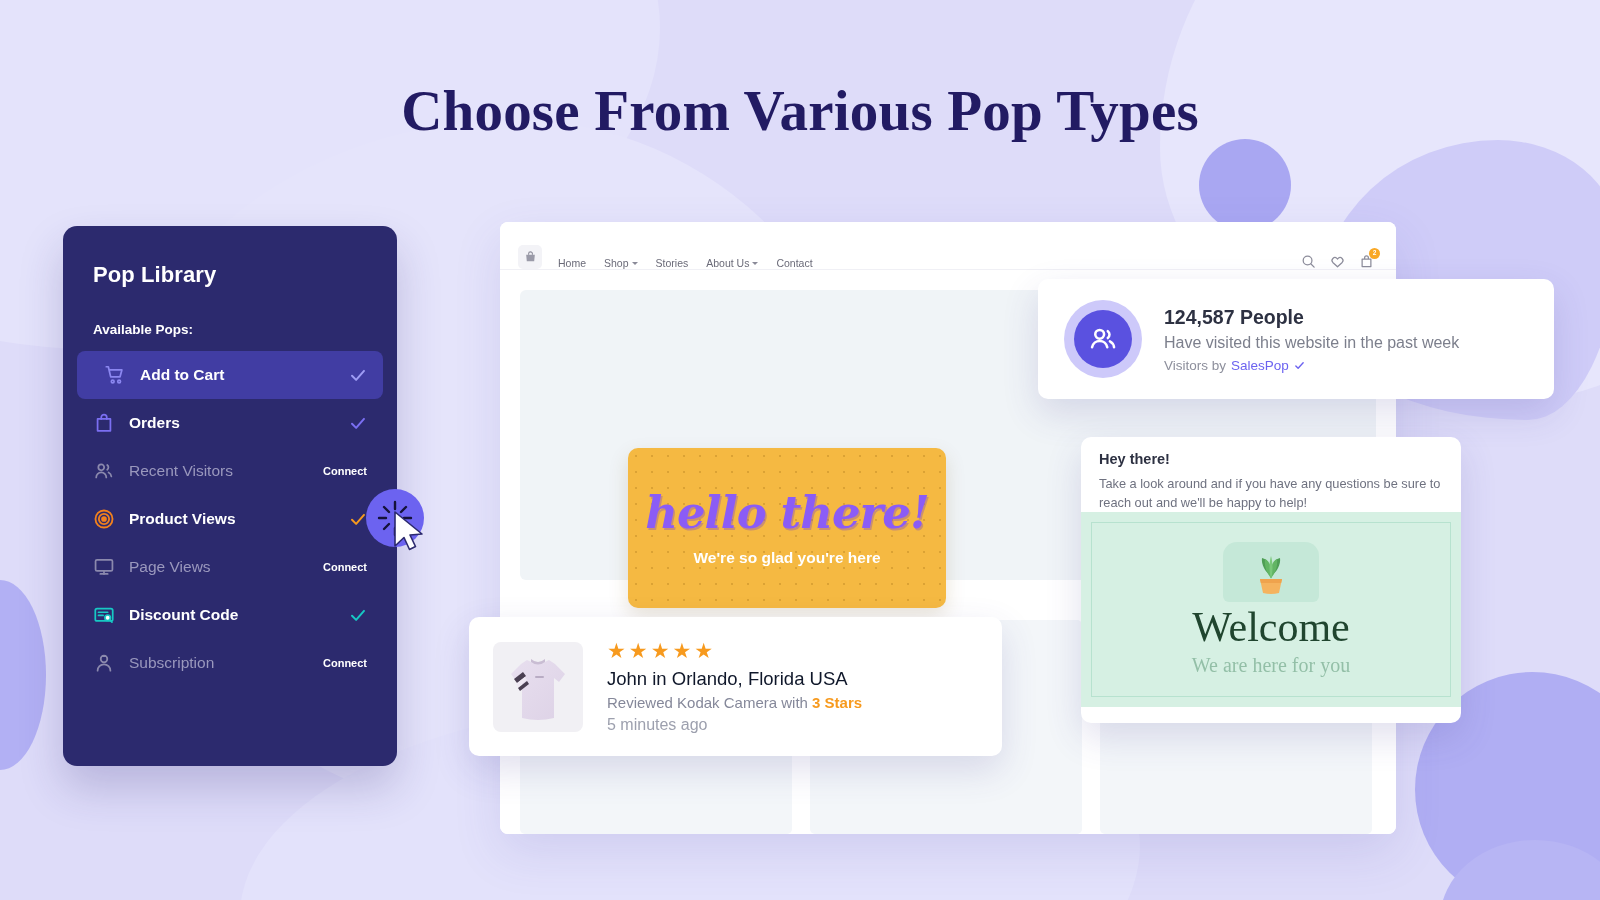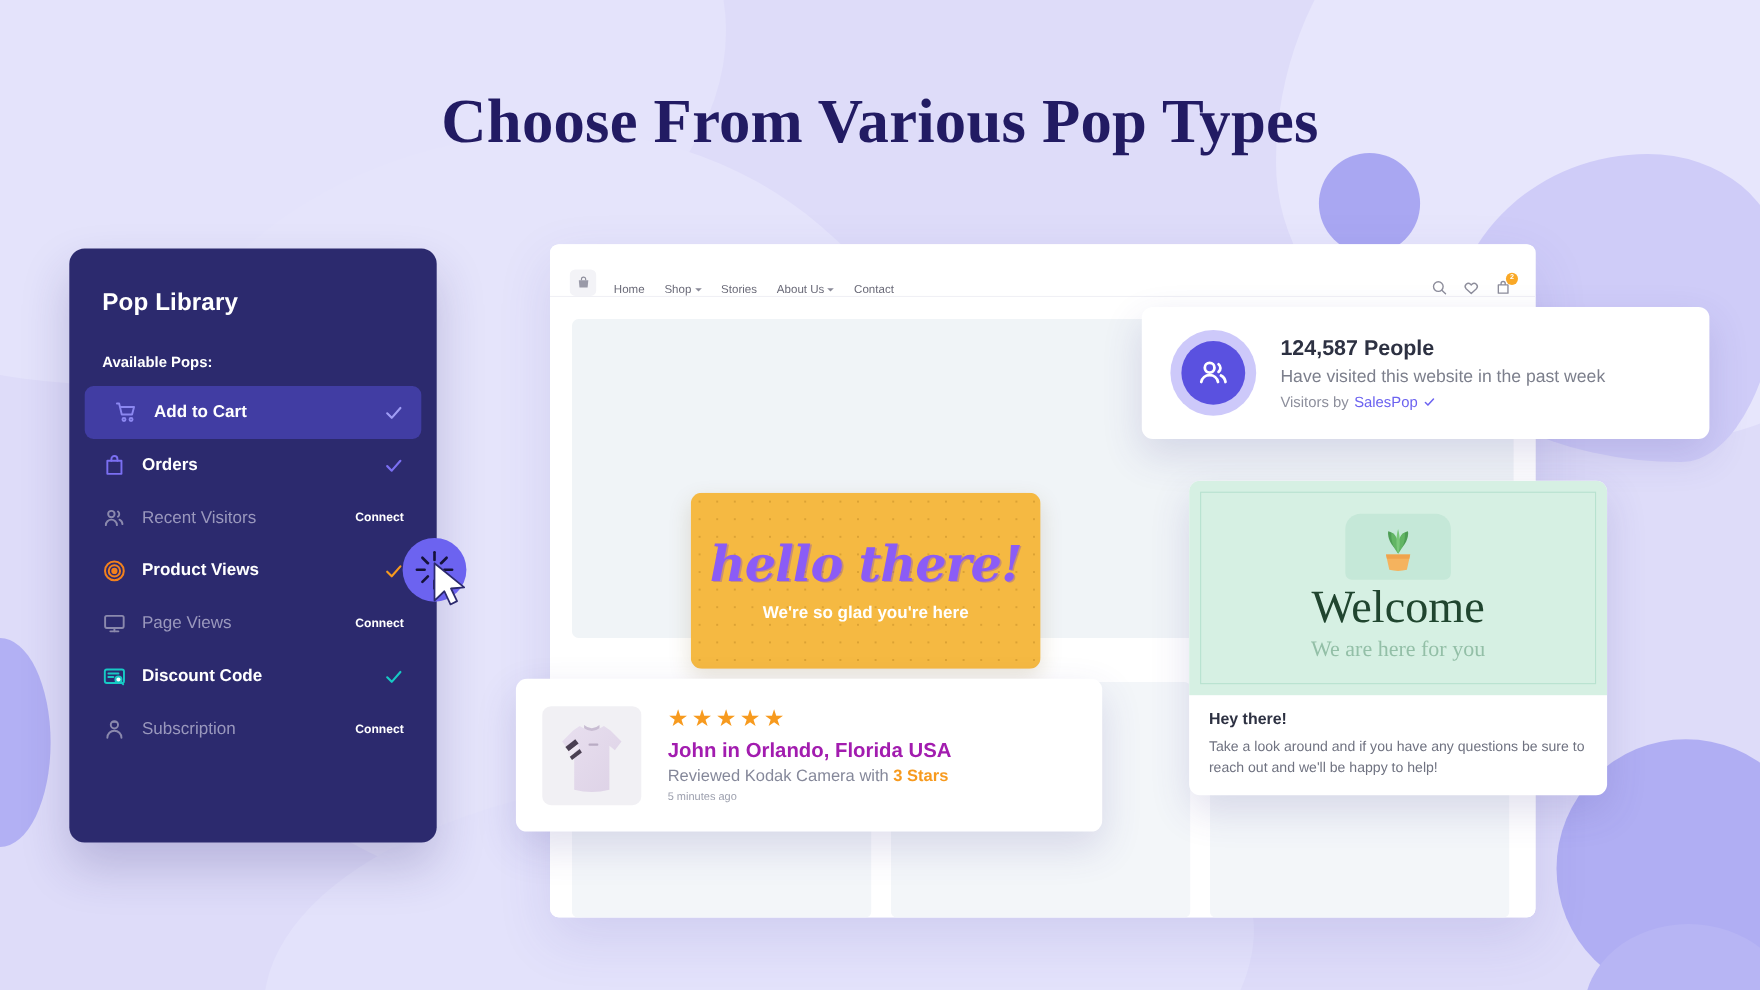--- a/index.html
+++ b/index.html
@@ -182,24 +182,24 @@
     background: #ffffff; border-radius: 10px;
     box-shadow: 0 14px 36px rgba(70,60,150,.16);
     display: flex; align-items: center; padding: 0 24px; z-index: 7;
   }
   #review-thumb {
     width: 90px; height: 90px; border-radius: 8px; background: #f1f0f4;
     flex: 0 0 90px; margin-right: 24px; display:flex; align-items:center; justify-content:center;
     overflow: hidden;
   }
   #review-stars { display: flex; gap: 3px; color: #f79a1e; font-size: 21px; line-height: 1; }
-  #review-title { font-size: 18.5px; font-weight: 700; color: #a21caf; margin-top: 7px; }
+  #review-title { font-size: 18.5px; font-weight: 400; color: #0f172a; margin-top: 7px; }
   #review-sub { font-size: 15px; color: #85889a; margin-top: 4px; }
   #review-sub b { color: #f79a1e; font-weight: 700; }
-  #review-time { font-size: 10px; color: #9da0ae; margin-top: 5px; }
+  #review-time { font-size: 16px; color: #9da0ae; margin-top: 5px; }
 
   
   #welcome-pop {
     position: absolute; left: 1081px; top: 437px; width: 380px; height: 286px;
     background: #ffffff; border-radius: 10px;
     box-shadow: 0 14px 36px rgba(70,60,150,.16);
     overflow: hidden; z-index: 7;
   }
   #welcome-hero {
     height: 195px; background: #d6f0e3; padding: 10px; position: relative;
@@ -482,36 +482,36 @@
     <div id="review-title">John in Orlando, Florida USA</div>
     <div id="review-sub">
       <span>Reviewed Kodak Camera with</span>
       <b>3 Stars</b>
     </div>
     <div id="review-time">5 minutes ago</div>
   </div>
 </div>
 
 <div id="welcome-pop">
+  <div id="welcome-body">
+    <div id="welcome-heading">Hey there!</div>
+    <div id="welcome-text">Take a look around and if you have any questions be sure to reach out and we'll be happy to help!</div>
+  </div>
   <div id="welcome-hero">
     <div id="welcome-hero-inner">
       <div id="plant-plate">
         <svg width="56" height="56" viewBox="0 0 56 56">
           <g>
             <path d="M28 30 C22 26 18 18 19 12 C25 13 28 20 28 28 Z" fill="#4e9e55"></path>
             <path d="M28 30 C34 26 38 18 37 12 C31 13 28 20 28 28 Z" fill="#4e9e55"></path>
             <path d="M28 32 C24 28 21 20 22 13 C27 15 29 23 29 31 Z" fill="#62b564"></path>
             <path d="M28 32 C32 28 35 20 34 13 C29 15 27 23 27 31 Z" fill="#62b564"></path>
             <path d="M28 33 C26 26 26 17 28 10 C30 17 30 26 28 33 Z" fill="#7ac87a"></path>
           </g>
           <path d="M17 33 H39 L36 47 Q28 49 20 47 Z" fill="#f5b35e"></path>
           <path d="M17 33 H39 L38.2 37 H17.8 Z" fill="#efa34d"></path>
         </svg>
       </div>
       <div id="welcome-word">Welcome</div>
       <div id="welcome-sub">We are here for you</div>
     </div>
   </div>
-  <div id="welcome-body">
-    <div id="welcome-heading">Hey there!</div>
-    <div id="welcome-text">Take a look around and if you have any questions be sure to reach out and we'll be happy to help!</div>
-  </div>
 </div>
 
 </body></html>

